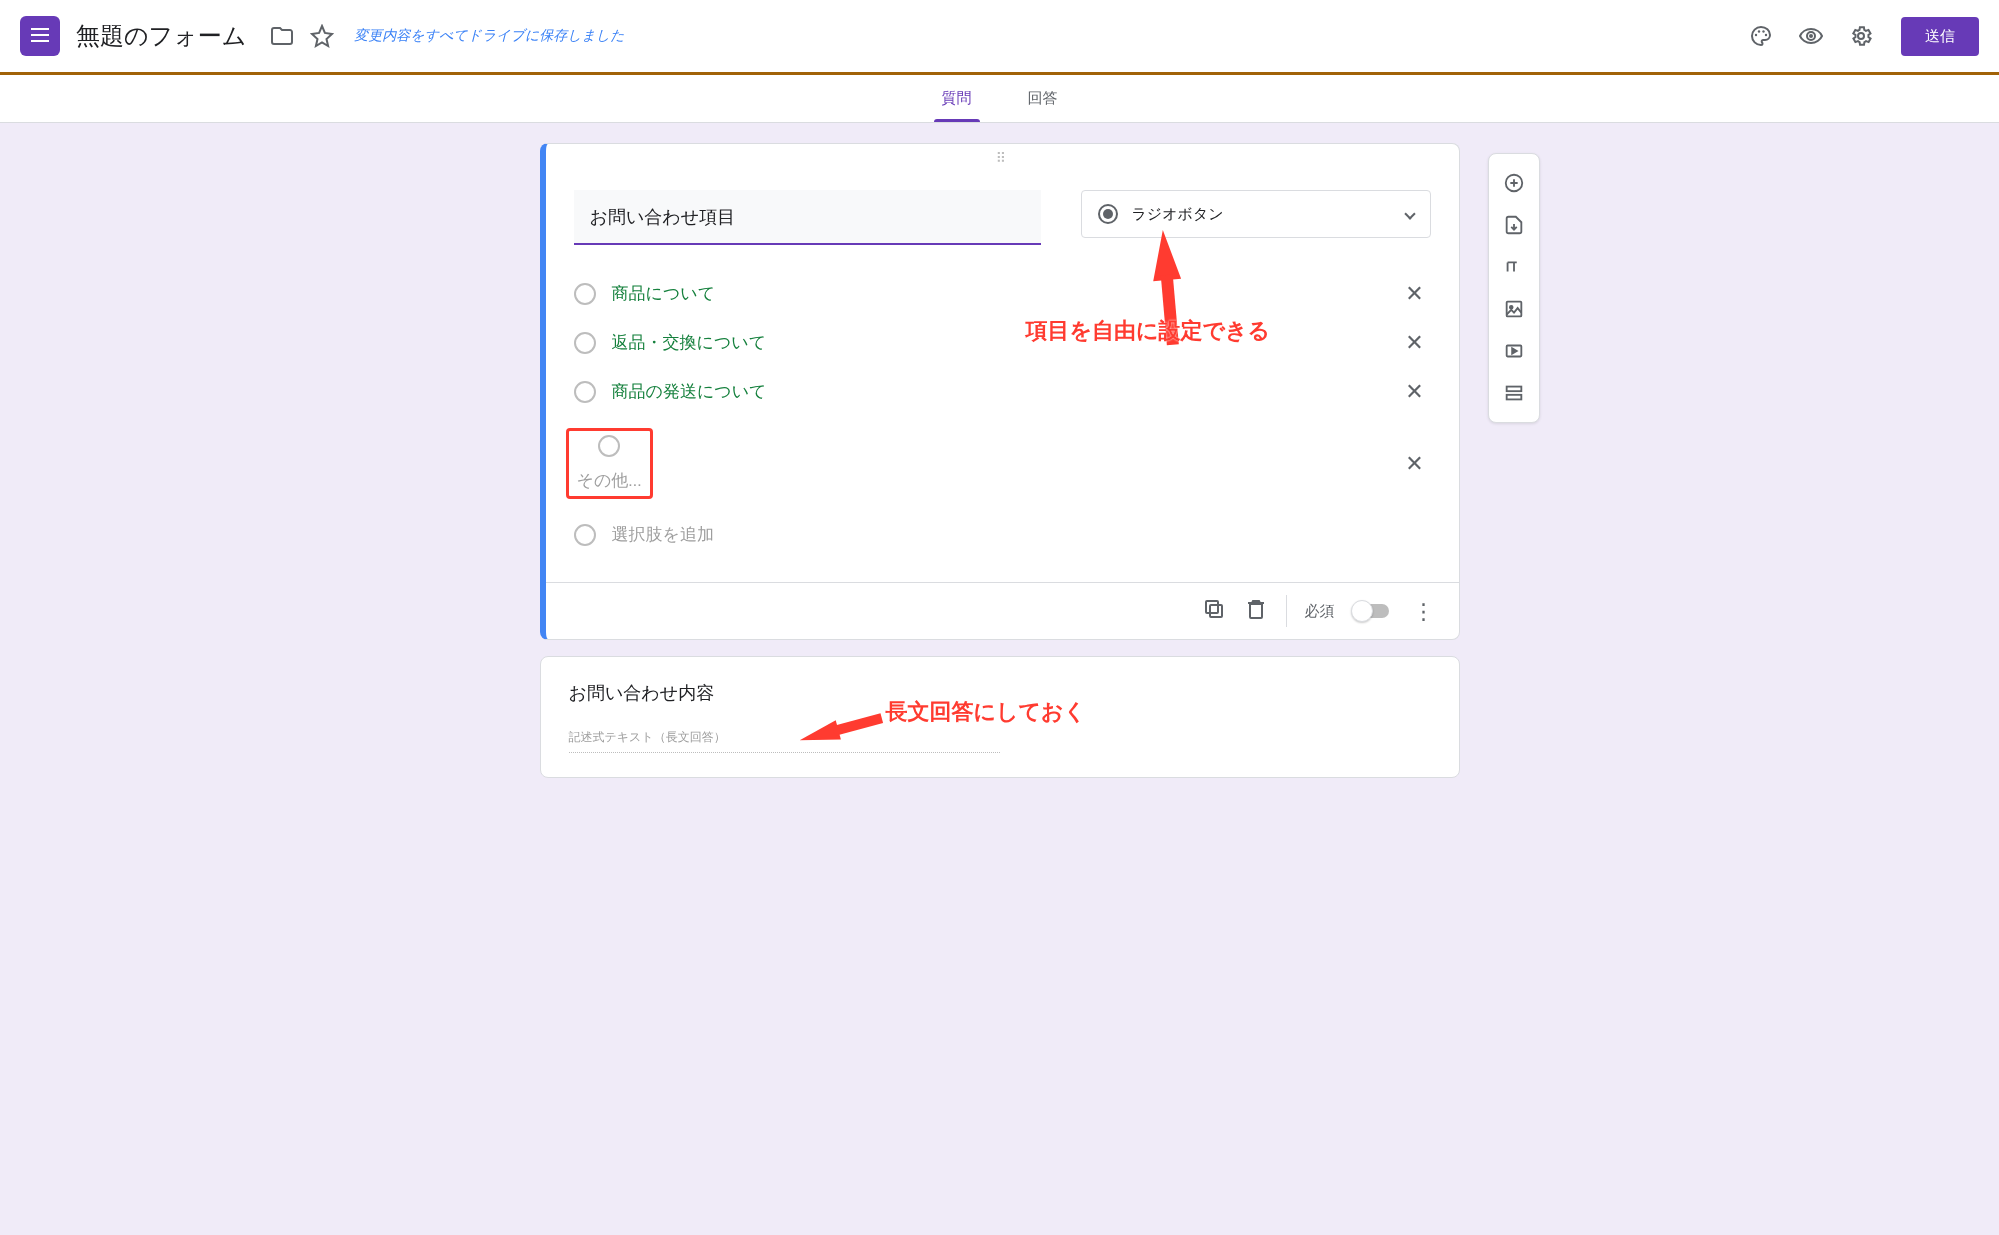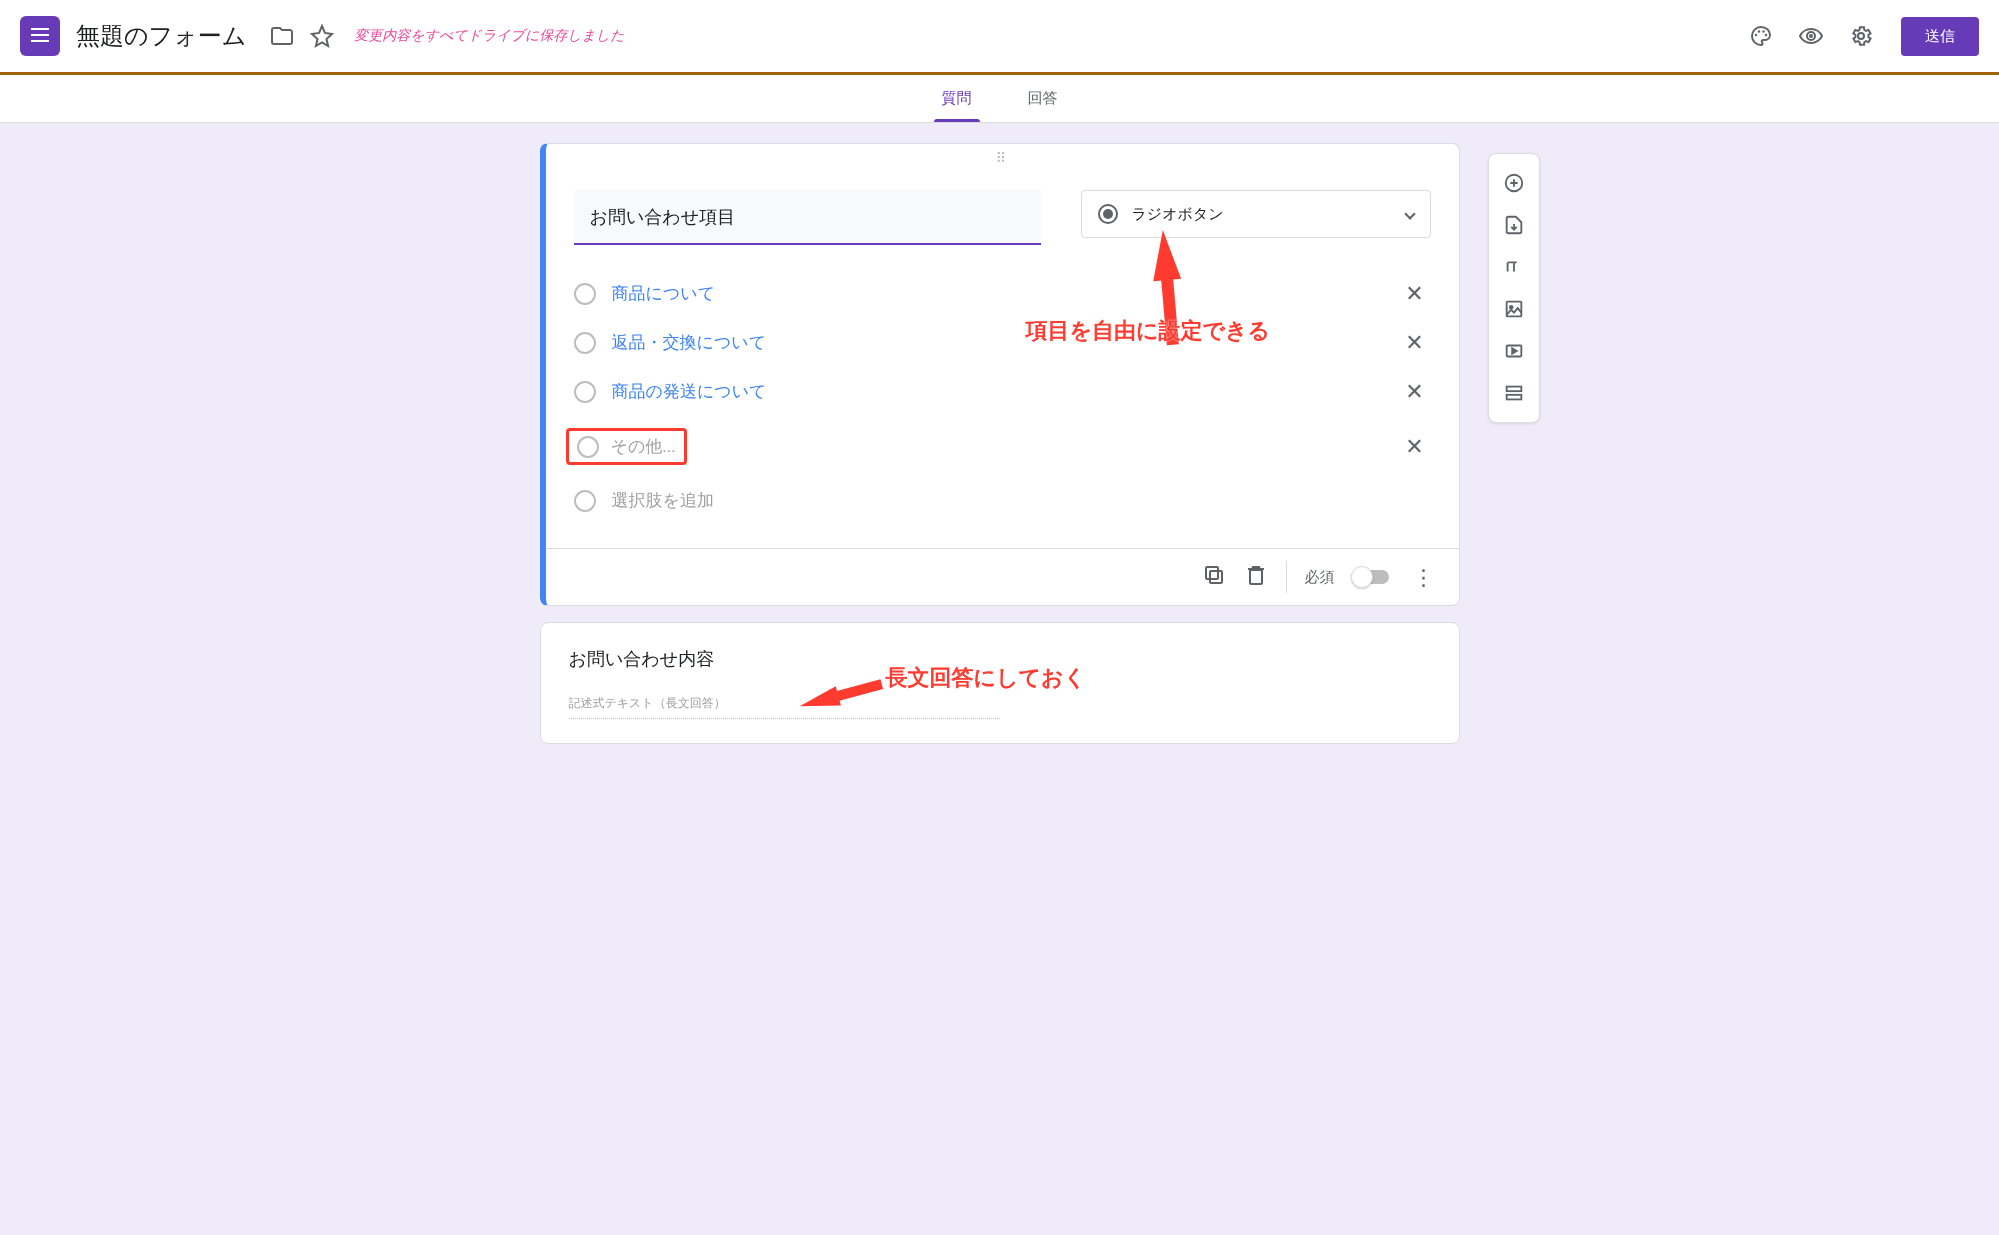--- a/index.html
+++ b/index.html
@@ -51,21 +51,21 @@
       display: flex;
       align-items: center;
       justify-content: center;
       color: #5f6368;
       cursor: pointer;
       border-radius: 50%;
     }
     .header-icon svg { width: 24px; height: 24px; fill: currentColor; }
     .save-msg {
       font-style: italic;
-      color: #ec4899;
+      color: #3b82f6;
       font-size: 14px;
       margin-left: 12px;
       line-height: 1.4;
     }
     .header-right {
       margin-left: auto;
       display: flex;
       align-items: center;
       gap: 10px;
     }
@@ -196,40 +196,41 @@
     .radio-circle {
       width: 22px;
       height: 22px;
       border: 2px solid #bdbdbd;
       border-radius: 50%;
       flex-shrink: 0;
     }
     .option-text {
       flex: 1;
       font-size: 17px;
-      color: #3b82f6;
+      color: #15803d;
     }
     .option-text.faded {
       color: #9e9e9e;
     }
     .remove-x {
       color: #5f6368;
       font-size: 22px;
       cursor: pointer;
       width: 32px;
       text-align: center;
     }
     .highlight-box {
       border: 3px solid #ff3b30;
       border-radius: 4px;
       padding: 4px 8px;
       display: inline-flex;
       align-items: center;
       gap: 12px;
       margin-left: -8px;
+      flex-direction: column;
     }
     .footer-row {
       border-top: 1px solid #dadce0;
       display: flex;
       align-items: center;
       justify-content: flex-end;
       gap: 18px;
       padding: 12px 18px;
     }
     .footer-row svg { width: 24px; height: 24px; fill: #5f6368; }

